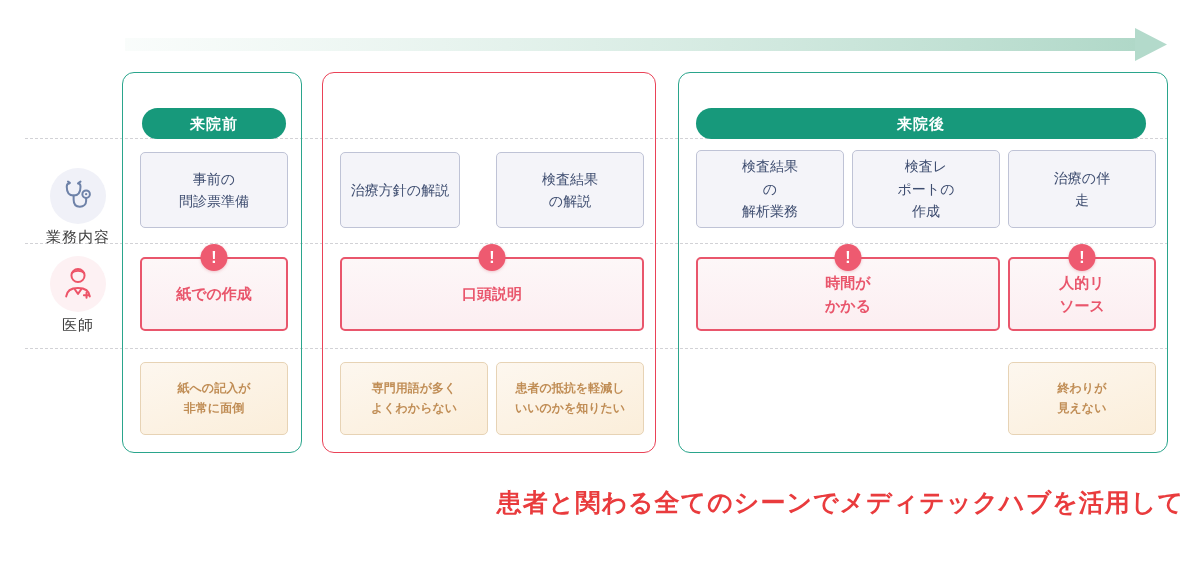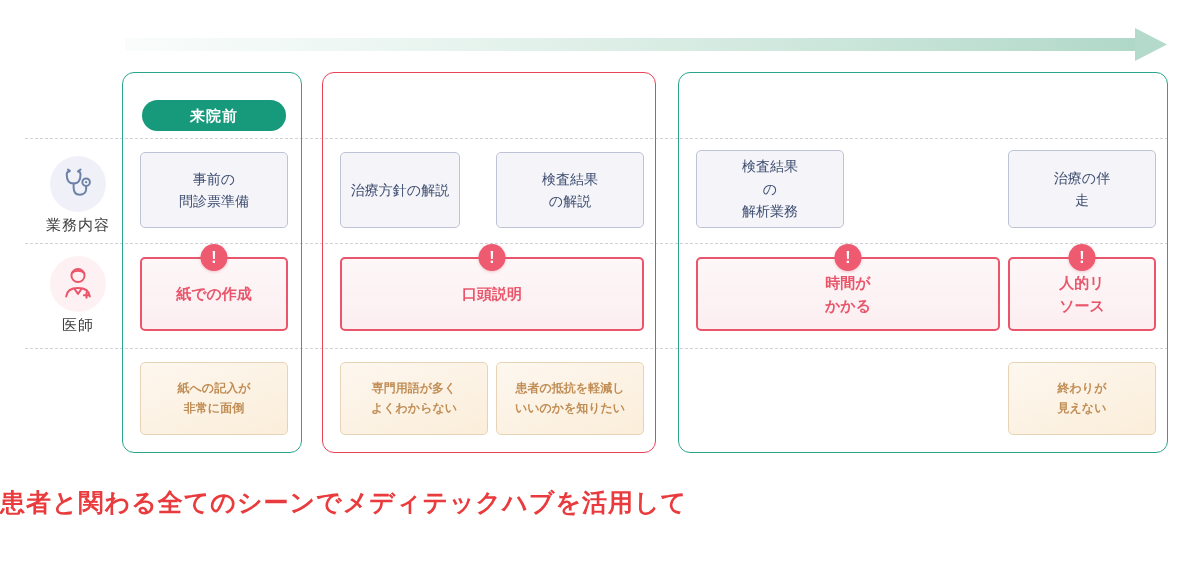--- a/index.html
+++ b/index.html
@@ -10,21 +10,21 @@
   
   .arrow-svg{position:absolute;left:125px;top:22px;z-index:0;}
   
   .dash{position:absolute;left:25px;width:1143px;height:0;border-top:1px dashed #d2d2d6;z-index:0;}
   
   .col{position:absolute;top:72px;height:381px;border-radius:12px;box-sizing:border-box;background:transparent;z-index:1;}
   .col.green{border:1.5px solid #2aa58c;}
   .col.red{border:1.5px solid #ea4257;}
   
   .pill{
-    position:absolute;top:100px;height:31px;border-radius:16px;background:#17997b;
+    position:absolute;top:108px;height:31px;border-radius:16px;background:#17997b;
     color:#ffffff;font-size:15px;font-weight:bold;text-align:center;line-height:31px;
     letter-spacing:1px;z-index:2;
   }
   
   .box{
     position:absolute;display:flex;align-items:center;justify-content:center;text-align:center;
     white-space:pre-line;border-radius:5px;box-sizing:border-box;z-index:2;
   }
   .task{background:#f4f4f9;border:1px solid #bfc3d6;color:#3e4d70;font-size:14px;line-height:1.6;}
   .alert-box{background:linear-gradient(180deg,#fdf7f8 0%,#fceef1 100%);border:2px solid #e9566c;
@@ -39,21 +39,21 @@
   }
   
   .rowlab{position:absolute;left:26px;width:104px;text-align:center;z-index:2;}
   .iconwrap{width:56px;height:56px;border-radius:50%;margin:0 auto 4px auto;display:flex;align-items:center;justify-content:center;}
   .iconwrap.lav{background:#f0f1f8;}
   .iconwrap.pink{background:#fdf1f3;}
   .iconwrap.tan{background:#fcf3e7;}
   .rltext{font-size:15px;color:#3e3e3e;letter-spacing:1px;}
   
   .caption{
-    position:absolute;left:0;top:480px;width:1184px;text-align:left;z-index:1;
+    position:absolute;left:0;top:480px;width:1184px;text-align:right;z-index:1;
     color:#e93b3d;font-size:25px;font-weight:bold;line-height:44px;letter-spacing:1px;
   }
 </style>
 </head>
 <body>
 
 <div class="page">
 
   <svg class="arrow-svg" width="1046" height="44" viewBox="0 0 1046 44">
     <defs>
@@ -63,21 +63,21 @@
       </linearGradient>
     </defs>
     <rect x="0" y="16" width="1010" height="13" fill="url(#ag)"></rect>
     <polygon points="1010,6 1042,22.5 1010,39" fill="#b3dacb"></polygon>
   </svg>
 
   <div class="dash" style="top:138px"></div>
   <div class="dash" style="top:243px"></div>
   <div class="dash" style="top:348px"></div>
 
-  <div class="rowlab" style="top:156px">
+  <div class="rowlab" style="top:168px">
     <span class="iconwrap lav">
       <svg width="40" height="40" viewBox="0 0 64 64">
         <g fill="none" stroke="#6e82a8" stroke-width="3.2" stroke-linecap="round" stroke-linejoin="round">
           <path d="M18 12c-3 0-4 2-4 5 0 9 4 14 11 14s11-5 11-14c0-3-1-5-4-5"></path>
           <path d="M16 9l3 2M36 9l-3 2"></path>
           <path d="M25 31v7c0 7 4 11 10 11s10-4 10-9v-4"></path>
           <circle cx="45" cy="29" r="6"></circle>
           <circle cx="45" cy="29" r="1.8" fill="#6e82a8" stroke="none"></circle>
         </g>
       </svg>
@@ -99,29 +99,33 @@
     </span>
     <div class="rltext">医師</div>
   </div>
 
 
   <div class="col green" style="left:122px;width:180px"></div>
   <div class="col red" style="left:322px;width:334px"></div>
   <div class="col green" style="left:678px;width:490px"></div>
 
   <div class="pill" style="left:142px;width:144px">来院前</div>
+  <div class="pill" style="left:696px;width:450px">来院後</div>
 
   <div class="box task" style="left:140px;top:152px;width:148px;height:76px">事前の
 問診票準備</div>
   <div class="box task" style="left:340px;top:152px;width:120px;height:76px">治療方針の解説</div>
   <div class="box task" style="left:496px;top:152px;width:148px;height:76px">検査結果
 の解説</div>
   <div class="box task" style="left:696px;top:150px;width:148px;height:78px">検査結果
 の
 解析業務</div>
+  <div class="box task" style="left:852px;top:150px;width:148px;height:78px">検査レ
+ポートの
+作成</div>
   <div class="box task" style="left:1008px;top:150px;width:148px;height:78px">治療の伴
 走</div>
 
   <div class="box alert-box" style="left:140px;top:257px;width:148px;height:74px">
     <span class="badge">!</span>
     <span>紙での作成</span>
   </div>
   <div class="box alert-box" style="left:340px;top:257px;width:304px;height:74px">
     <span class="badge">!</span>
     <span>口頭説明</span>

